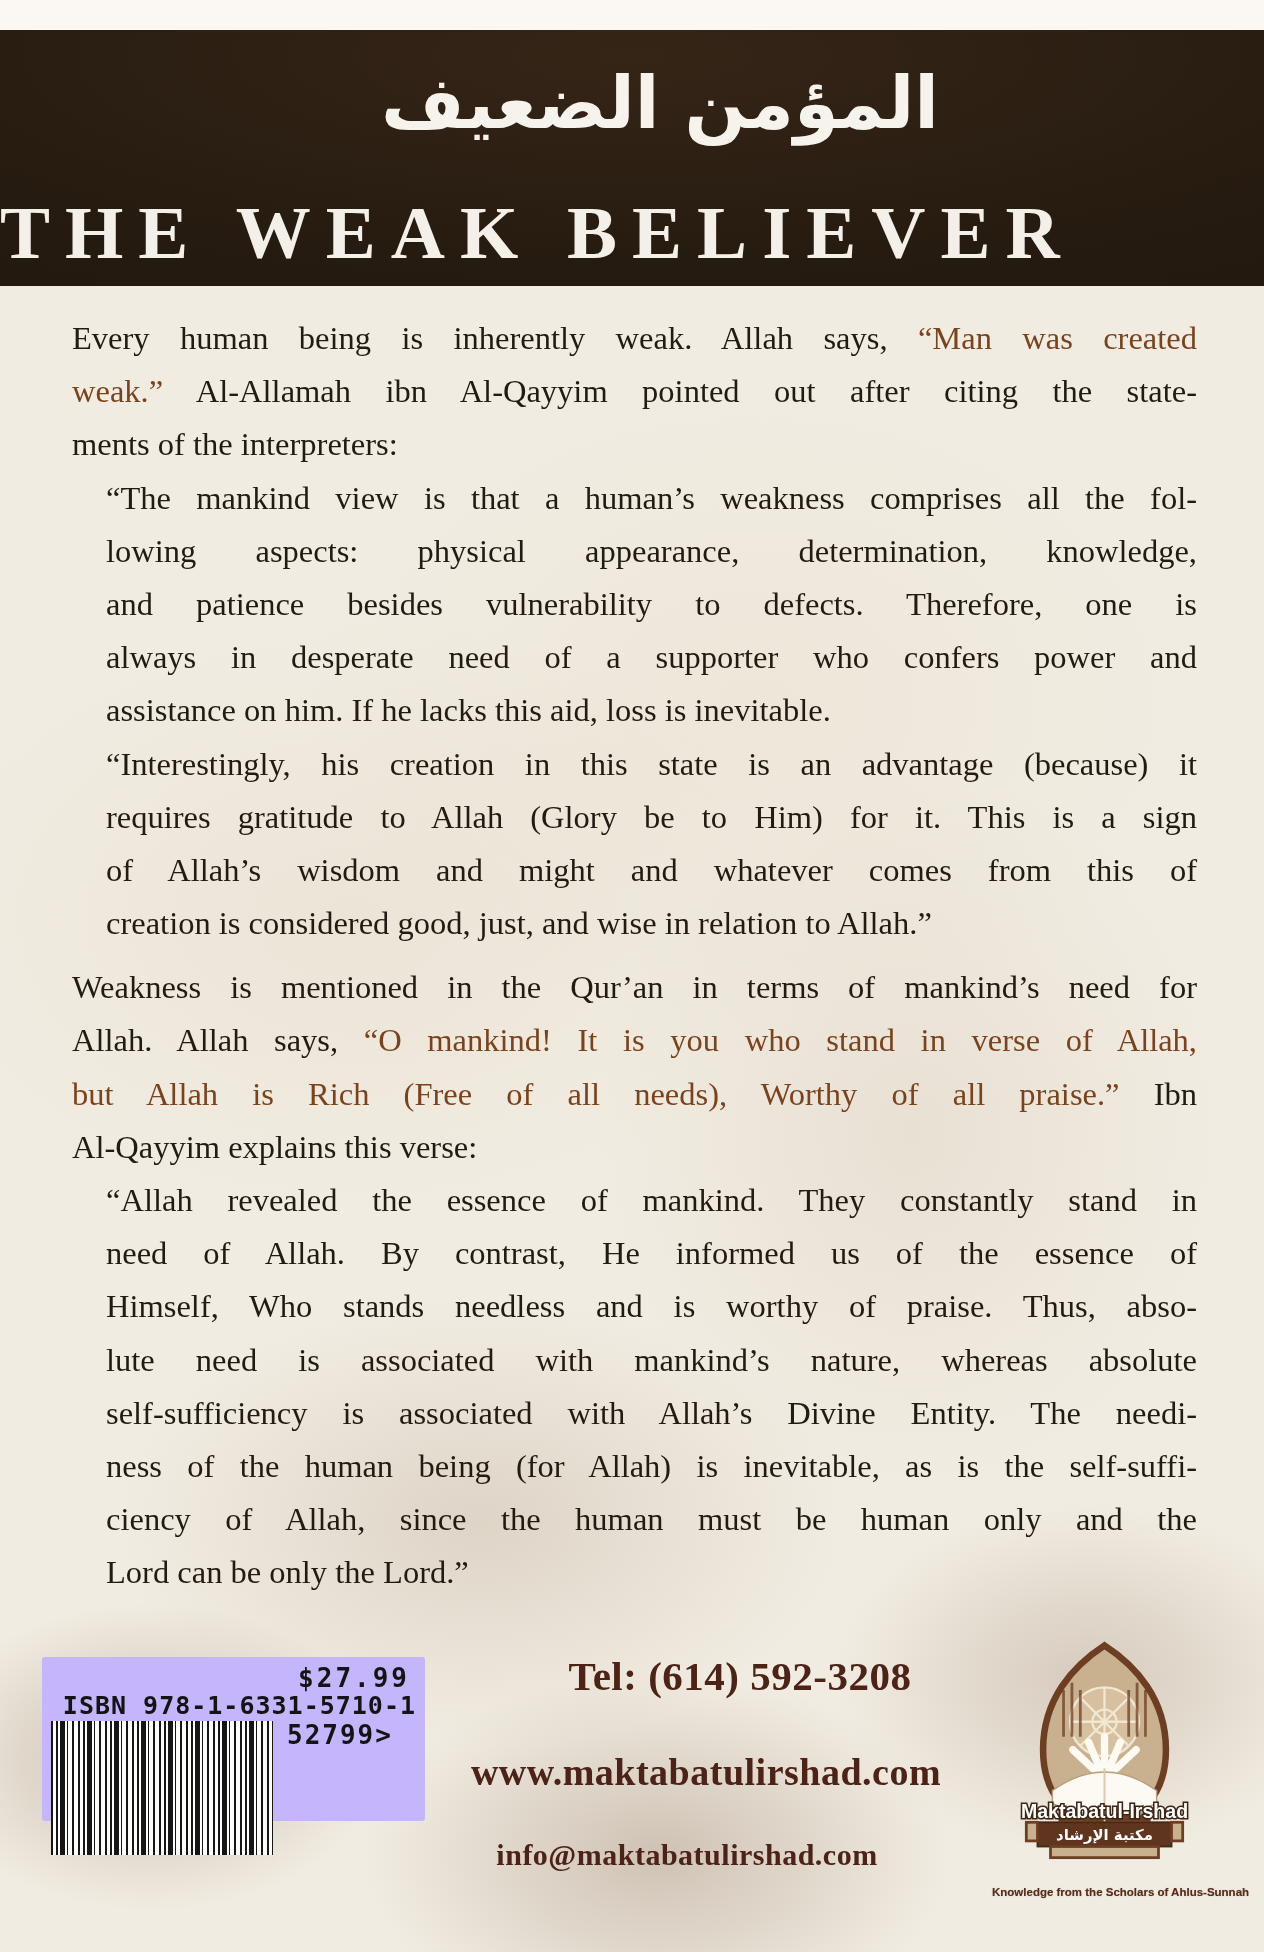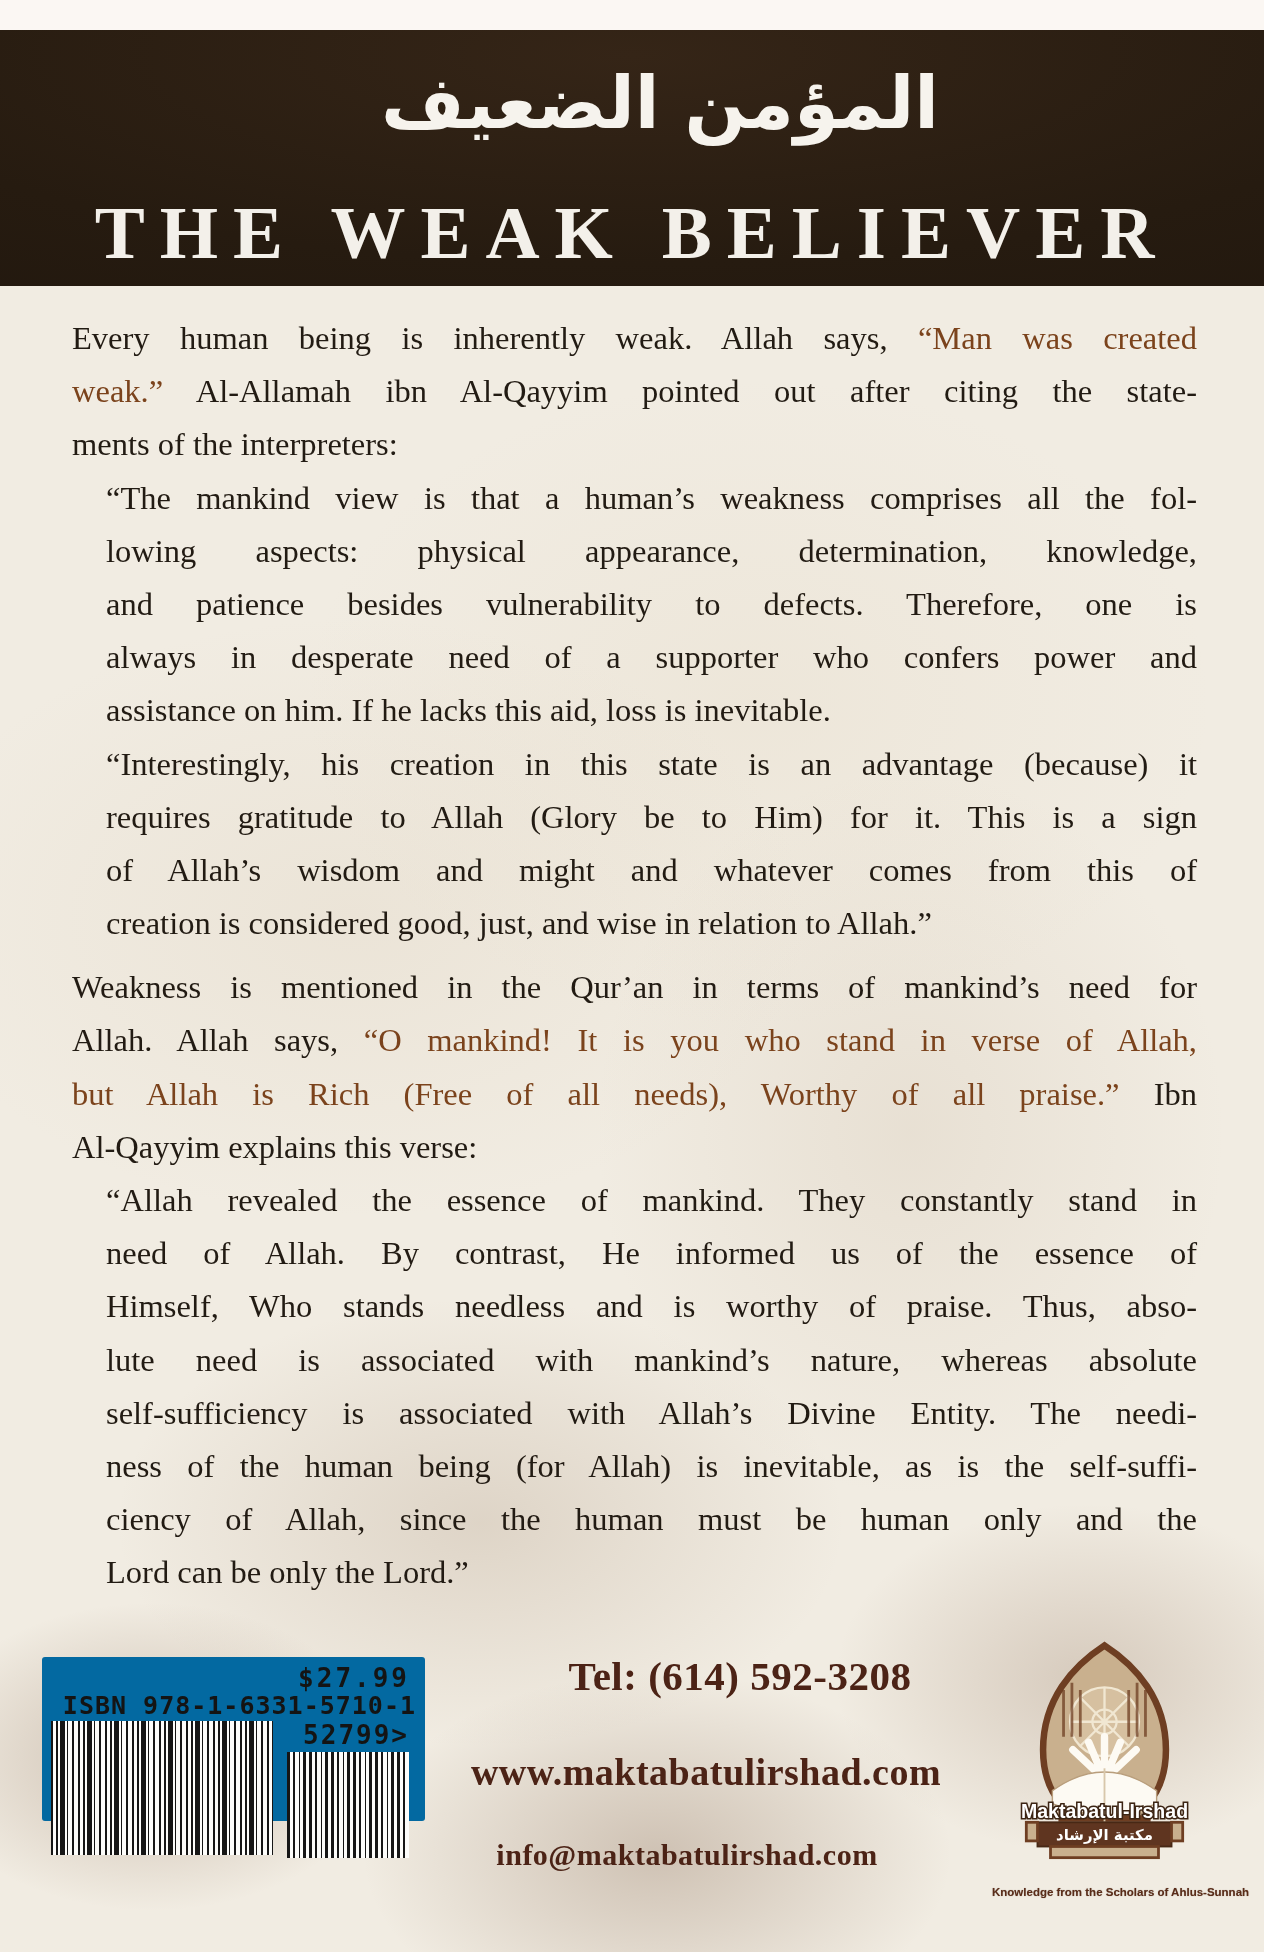--- a/index.html
+++ b/index.html
@@ -26,21 +26,21 @@
     background:
       radial-gradient(140% 180% at 50% 10%, #352517 0%, #261b10 45%, #1d140c 100%);
   }
   .arabic{
     position:absolute;top:18px;width:100%;text-align:center;
     font-family:"DejaVu Sans",sans-serif;
     font-size:72px;line-height:110px;color:#f6f3ed;font-weight:bold;
     transform:translateX(28px);
   }
   .title{
-    position:absolute;bottom:10px;width:100%;margin:0;text-align:center;
+    position:absolute;bottom:10px;width:100%;margin:0;text-align:left;
     font-family:"Liberation Serif",serif;font-weight:bold;
     font-size:75px;letter-spacing:15px;color:#f3f0ea;white-space:nowrap;
   }
   .body-text{
     position:absolute;left:72px;top:312px;width:1125px;
     font-size:32.5px;line-height:53.2px;color:#221b13;
   }
   .para{margin:0;}
   .para.indent{padding-left:34px;}
   .para.gap{margin-top:11px;}
@@ -48,39 +48,39 @@
     text-align:justify;text-align-last:justify;
     height:53.2px;
   }
   .line.line-last{text-align-last:left;}
   .ink{color:#221b13;}
   .accent{color:#7b431c;}
 
   
   .barcode-box{
     position:absolute;left:42px;top:1657px;width:383px;height:164px;
-    background:#0369a1;border-radius:3px;box-sizing:border-box;
+    background:#c4b5fd;border-radius:3px;box-sizing:border-box;
     padding:7px 9px 5px 9px;
     font-family:"DejaVu Sans Mono",monospace;font-weight:bold;color:#141414;
   }
   .price{text-align:right;font-size:26px;line-height:28px;letter-spacing:3px;padding-right:6px;}
   .isbn{text-align:right;font-size:25px;line-height:28px;letter-spacing:1px;}
   .bars-row{display:flex;margin-top:1px;}
   .main-col{width:222px;}
   .main-bars{
     height:134px;
     background:repeating-linear-gradient(90deg,
       #161616 0 2px,#fdfdfb 2px 5px,
       #161616 5px 7px,#fdfdfb 7px 9px,
       #161616 9px 14px,#fdfdfb 14px 16px,
       #161616 16px 17px,#fdfdfb 17px 21px,
       #161616 21px 23px,#fdfdfb 23px 27px);
   }
   .digits{font-size:25px;letter-spacing:3px;margin-top:3px;}
-  .supp-col{width:122px;margin-left:14px;display:flex;flex-direction:column;}
+  .supp-col{width:122px;margin-left:14px;display:flex;flex-direction:row;}
   .supp-label{text-align:right;font-size:26px;line-height:28px;letter-spacing:2px;}
   .supp-bars{
     height:106px;margin-top:3px;
     background:repeating-linear-gradient(90deg,
       #161616 0 3px,#fdfdfb 3px 6px,
       #161616 6px 8px,#fdfdfb 8px 12px,
       #161616 12px 13px,#fdfdfb 13px 16px,
       #161616 16px 19px,#fdfdfb 19px 22px);
   }
 

